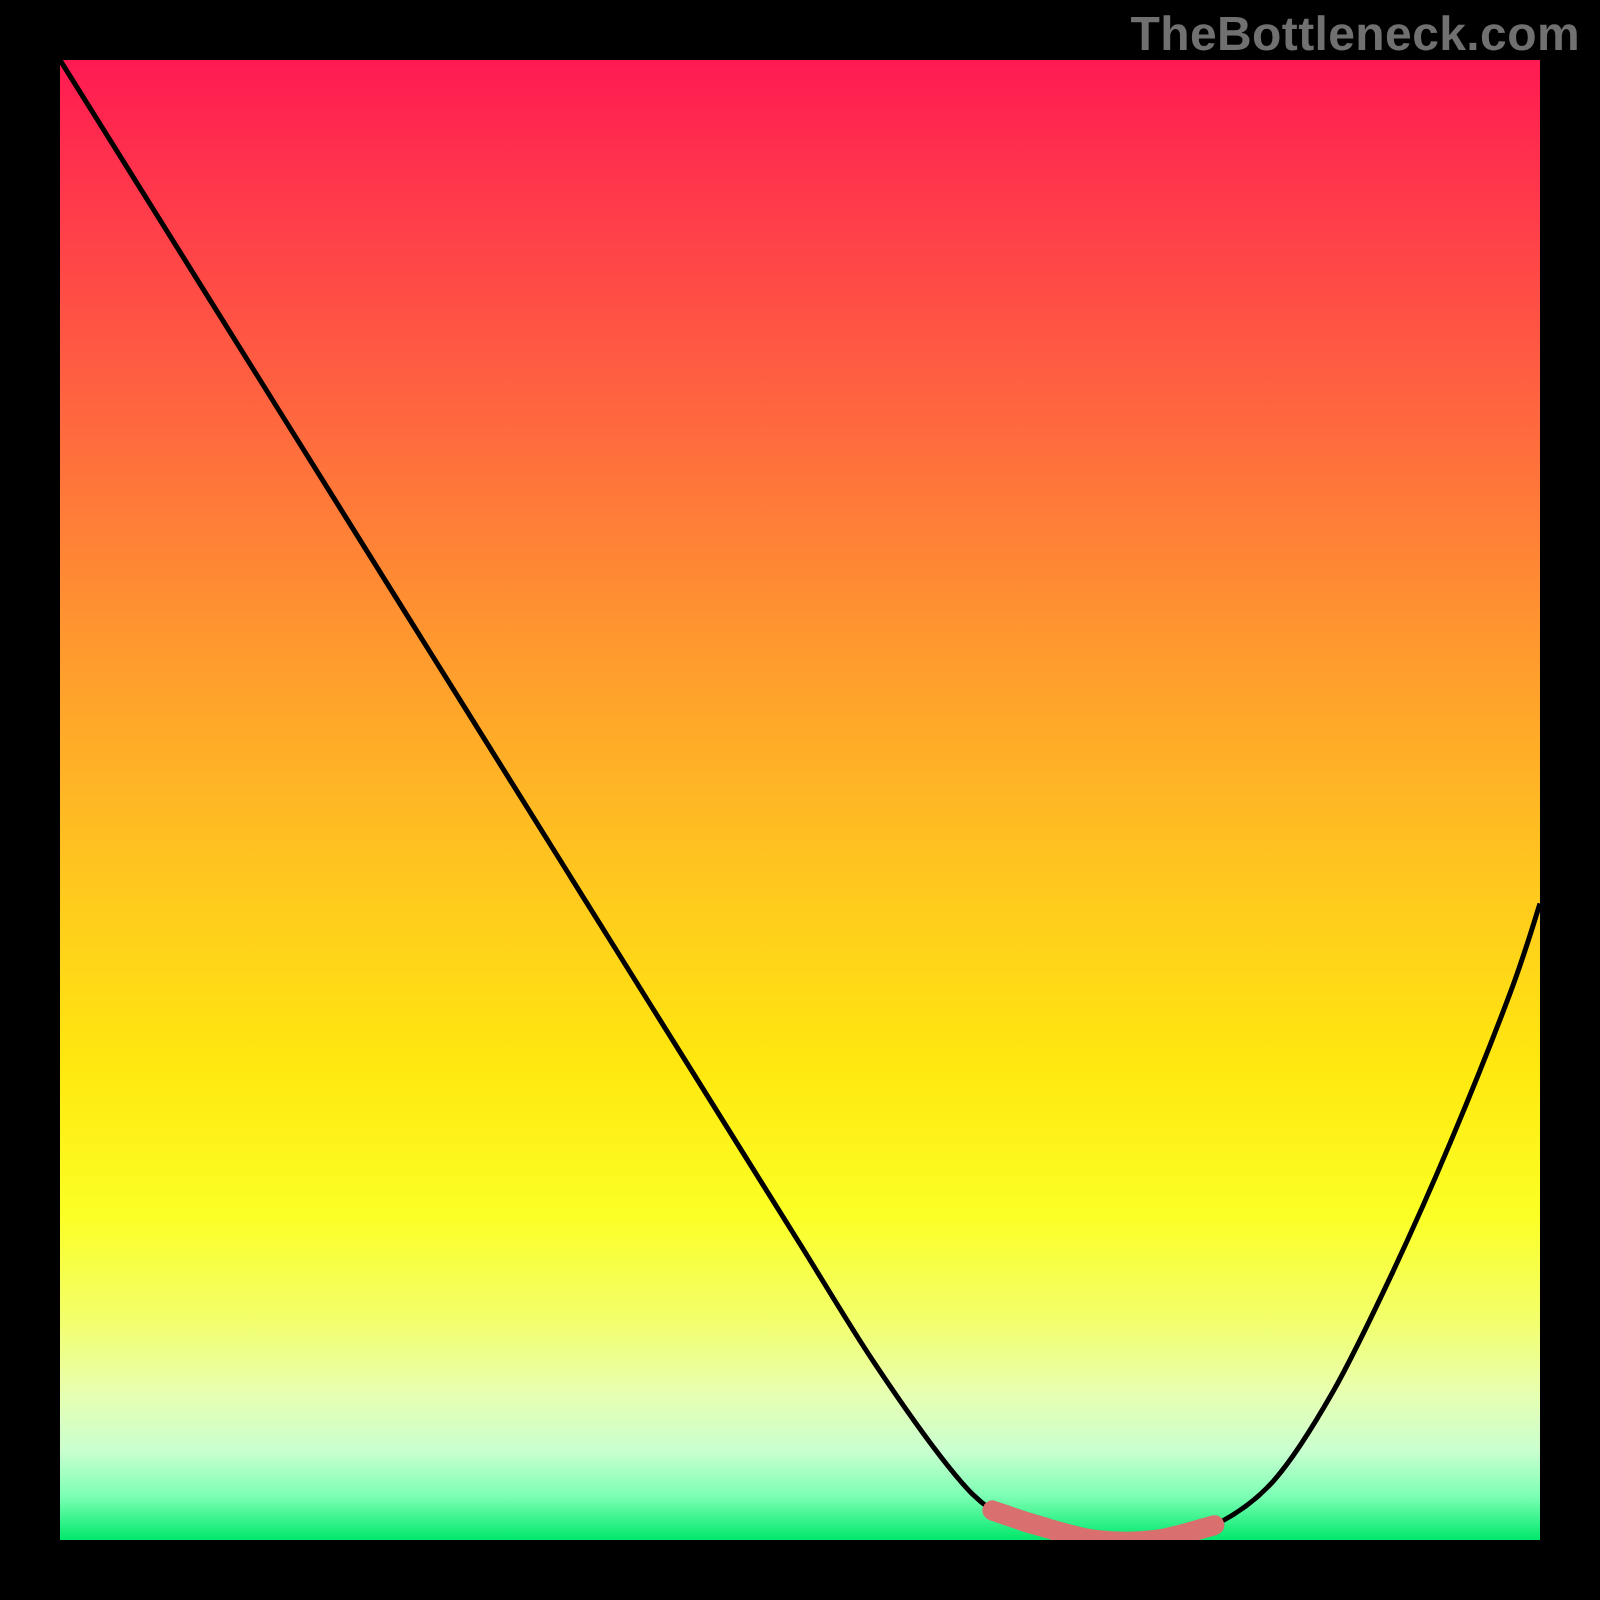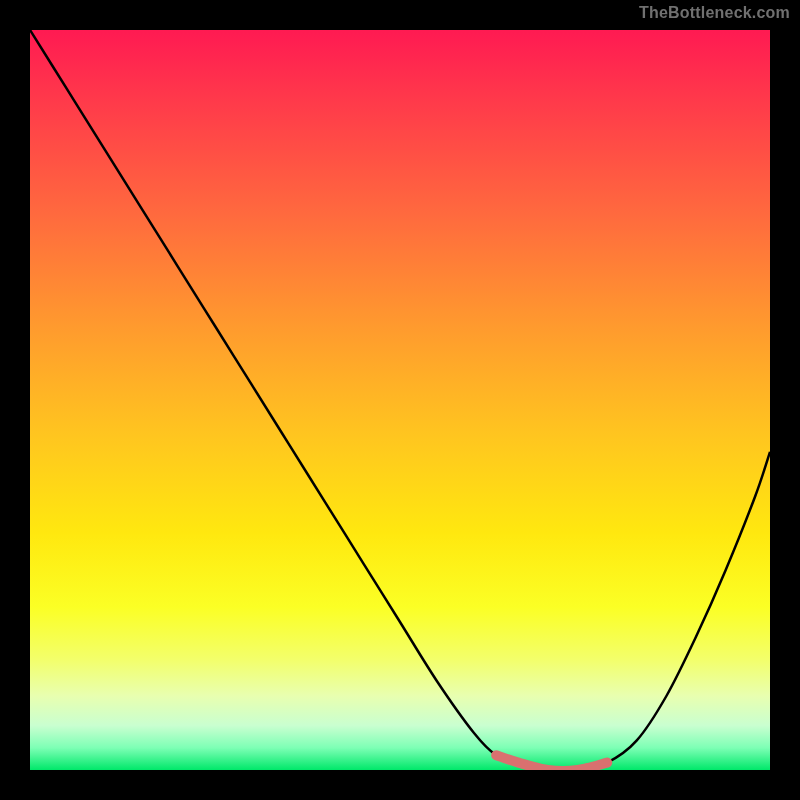--- a/index.html
+++ b/index.html
@@ -17,21 +17,21 @@
     top: 0;
     width: 800px;
     height: 800px;
     background: #000;
   }
   .watermark {
     position: absolute;
     top: 4px;
     right: 10px;
     color: #707070;
-    font-size: 16px;
+    font-size: 24px;
     font-weight: 600;
     letter-spacing: 0.2px;
     z-index: 50;
   }
   .plot {
     position: absolute;
     left: 30px;
     top: 30px;
     width: 740px;
     height: 740px;

